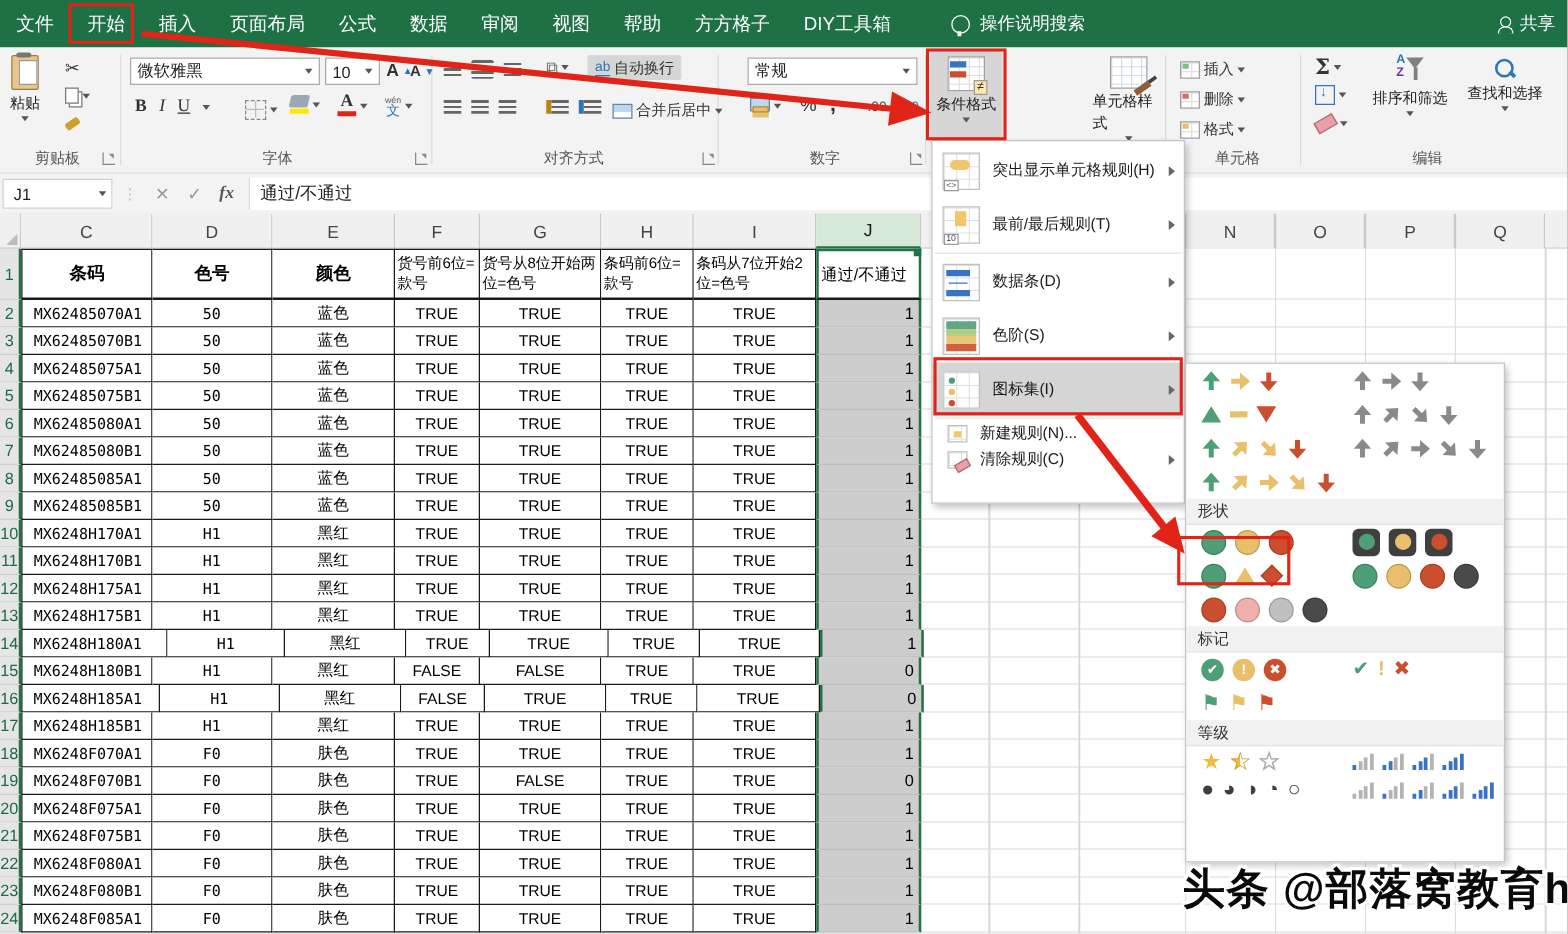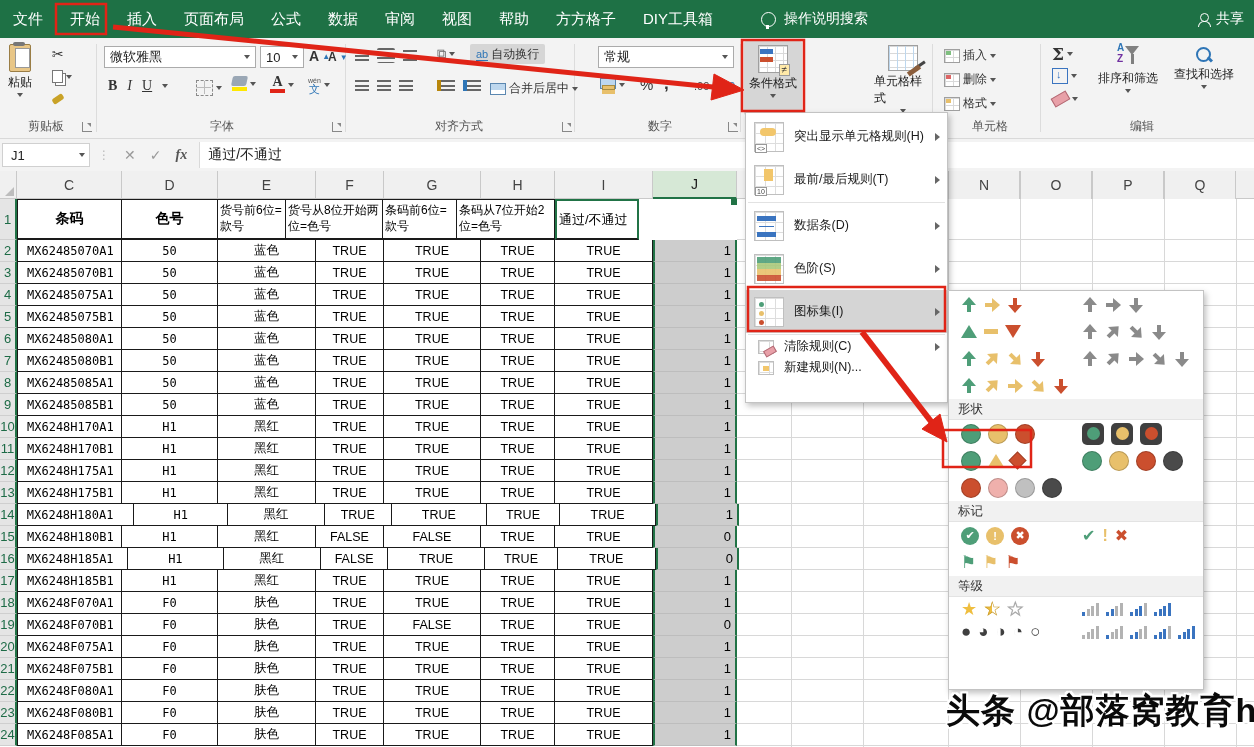--- a/index.html
+++ b/index.html
@@ -392,20 +392,21 @@
         <div class="chead" style="left: 283px; border-left: 1px solid rgb(201, 201, 201);">O</div>
         <div class="chead" style="left: 355px; border-left: 1px solid rgb(201, 201, 201);">P</div>
         <div class="chead" style="left: 427px; border-left: 1px solid rgb(201, 201, 201);">Q</div>
       </div>
     <div id="rightgrid"></div>
     <div id="grid-table">
         <div class="trow" style="height: 41px;">
           <div class="gut" style="width: 17px;">1</div>
           <div class="cell hdr-bold" style="width: 105px; border-bottom-width: 2px; border-left: 1px solid rgb(26, 26, 26); border-top: 1px solid rgb(26, 26, 26);">条码</div>
           <div class="cell hdr-bold" style="width: 96px; border-bottom-width: 2px; border-top: 1px solid rgb(26, 26, 26);">色号</div>
+          <div class="cell hdr-bold" style="width: 98px; border-bottom-width: 2px; border-top: 1px solid rgb(26, 26, 26);">颜色</div>
           <div class="cell hdr-sm" style="width: 68px; border-bottom-width: 2px; border-top: 1px solid rgb(26, 26, 26);">货号前6位=款号</div>
           <div class="cell hdr-sm" style="width: 97px; border-bottom-width: 2px; border-top: 1px solid rgb(26, 26, 26);">货号从8位开始两位=色号</div>
           <div class="cell hdr-sm" style="width: 74px; border-bottom-width: 2px; border-top: 1px solid rgb(26, 26, 26);">条码前6位=款号</div>
           <div class="cell hdr-sm" style="width: 98px; border-bottom-width: 2px; border-top: 1px solid rgb(26, 26, 26);">条码从7位开始2位=色号</div>
           <div class="cell c-j1" style="width: 84px; border-bottom-width: 2px;">通过/不通过</div>
         </div>
         <div class="trow" style="height: 22px;">
           <div class="gut" style="width: 17px;">2</div>
           <div class="cell c-bar" style="width: 105px; border-left: 1px solid rgb(26, 26, 26);">MX62485070A1</div>
           <div class="cell c-code" style="width: 96px;">50</div>
@@ -684,27 +685,27 @@
         <div class="lbl">色阶(S)</div>
         <div class="arr"></div>
       </div>
       <div class="mitem hl">
         <div class="mic iconset"></div>
         <div class="lbl">图标集(I)</div>
         <div class="arr"></div>
       </div>
       <div class="msep"></div>
       <div class="mitem small">
+        <div class="sic newrule"></div>
+        <div class="lbl">新建规则(N)...</div>
+      </div>
+      <div class="mitem small">
         <div class="sic clearrule"></div>
         <div class="lbl">清除规则(C)</div>
         <div class="arr"></div>
-      </div>
-      <div class="mitem small">
-        <div class="sic newrule"></div>
-        <div class="lbl">新建规则(N)...</div>
       </div>
     </div>
 
   <div id="submenu">
       <div class="sm-row">
         <div class="sm-g g0">
           <span class="ic ar" style="--c: #4E9E78; transform: rotate(0deg);">
             <i class="sh"></i>
             <i class="hd"></i>
           </span>

